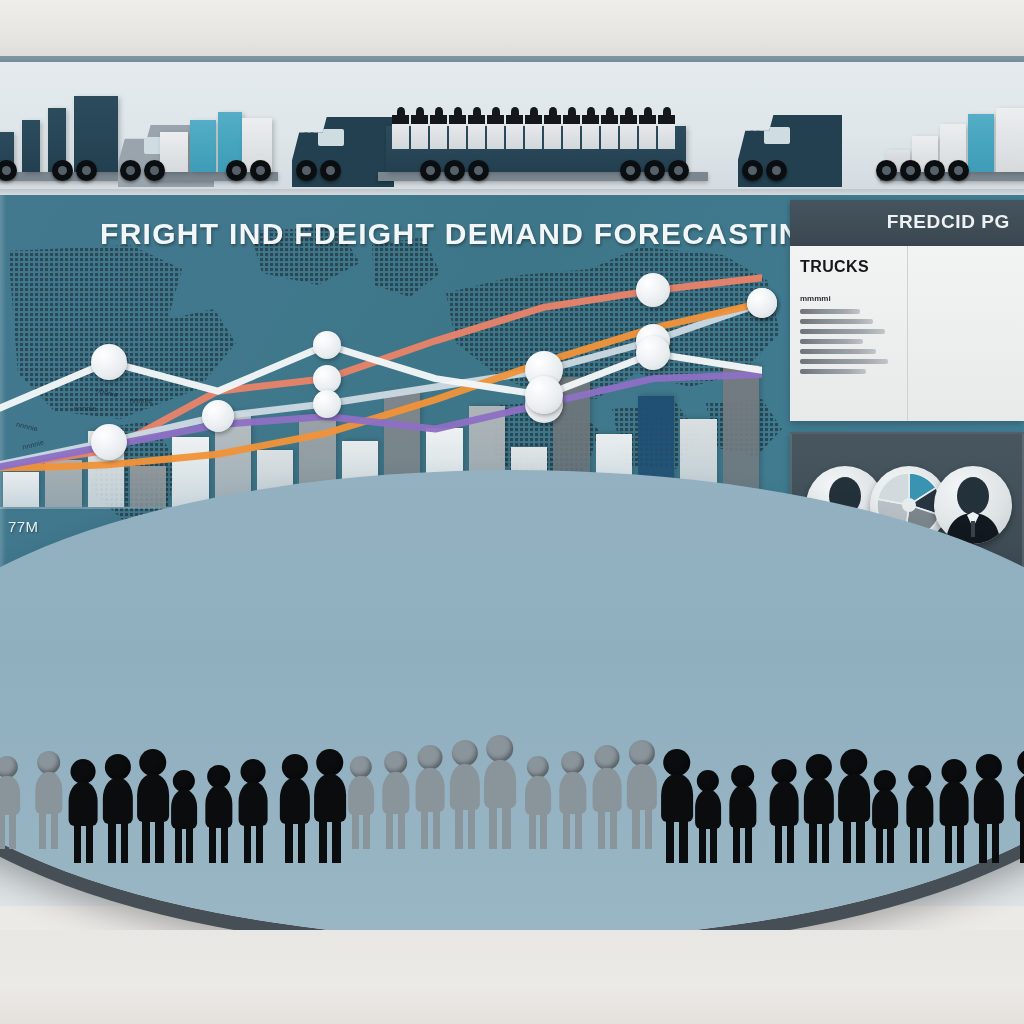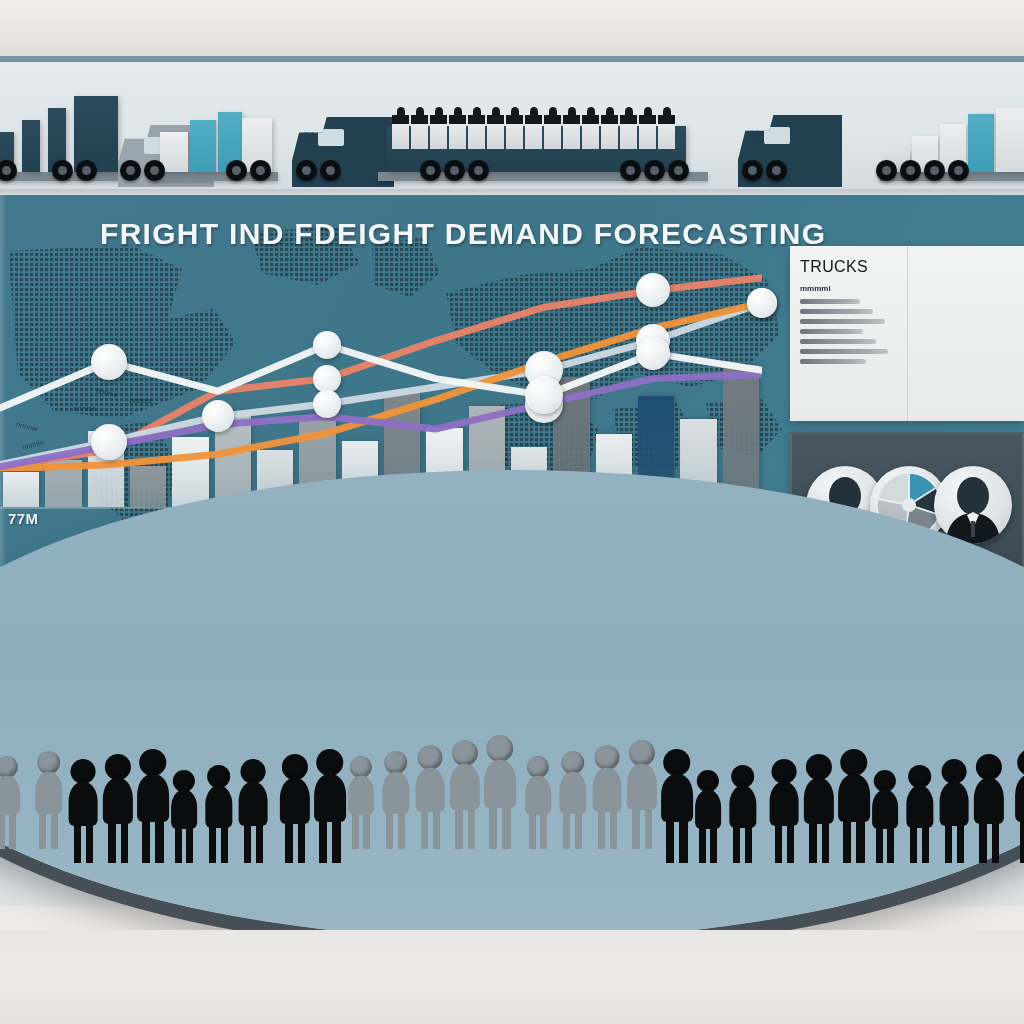--- a/index.html
+++ b/index.html
@@ -116,22 +116,22 @@
     white-space:nowrap;
   }
 
   
   .chart { position:absolute; left:0; top:60px; width:790px; height:300px; }
   .axis-line {
     position:absolute; left:0; bottom:46px; width:762px; height:2px;
     background:rgba(255,255,255,.28);
   }
   .xtick {
-    position:absolute; bottom:28px;
-    font-size:15px; font-weight:700; color:#e9f0f3;
+    position:absolute; bottom:20px;
+    font-size:15px; font-weight:400; color:#e9f0f3;
     text-shadow:1px 1px 2px rgba(0,0,0,.35);
     letter-spacing:.5px;
     text-align:center;
   }
   .micro-label {
     position:absolute; font-size:7px; color:#16242b; opacity:.75;
     letter-spacing:.2px; white-space:nowrap;
   }
 
   .bars { position:absolute; left:0; bottom:48px; width:762px; height:160px; }
@@ -160,22 +160,22 @@
   .rpanel-body {
     position:absolute; left:790px; top:246px; width:234px; height:175px;
     background:linear-gradient(#f2f4f3,#e7eae9);
     display:flex;
     box-shadow:0 3px 7px rgba(0,0,0,.22);
   }
   .rcol { padding:12px 10px; position:relative; overflow:hidden; }
   .rcol.first { width:118px; border-right:1px solid #cdd3d5; }
   .rcol.second { width:116px; }
   .rcol h4 {
-    font-size:16px; font-weight:400; color:#15181a; letter-spacing:.4px;
-    margin-bottom:8px; white-space:nowrap;
+    font-size:16px; font-weight:700; color:#15181a; letter-spacing:.4px;
+    margin-bottom:18px; white-space:nowrap;
   }
   .rcol .sub { font-size:8px; font-weight:700; color:#2b3136; margin-bottom:6px; }
   .blurline {
     height:5px; margin-bottom:5px; border-radius:2px;
     background:linear-gradient(90deg,#4a5157 0%, #707880 40%, #8d949a 75%, #b4babe 100%);
     opacity:.78;
   }
   .mini-truck {
     position:absolute; right:-18px; bottom:6px; width:118px; height:64px;
   }
@@ -399,20 +399,23 @@
       <div class="axis-line"></div>
       <div id="xticks">
           <div class="xtick" style="left: 1%;">77M</div>
           <div class="xtick" style="left: 22%;">4'PM</div>
           <div class="xtick" style="left: 74%;">1.5PM</div>
           <div class="xtick" style="left: 93%;">8884</div>
         </div>
     </div>
   </div>
 
+  <div class="rpanel-head">
+    <div class="rpanel-head-txt">FREDCID PG</div>
+  </div>
 
   <div class="rpanel-body">
     <div class="rcol first">
       <h4>TRUCKS</h4>
       <div class="sub">mmmmi</div>
       <div id="rcol0-lines">
           <div class="blurline" title="nrmmoaranetiitufjanostnotuasm" style="width: 62%;"></div>
           <div class="blurline" title="wei a opeomenitviey pem onotnmtiu" style="width: 75%;"></div>
           <div class="blurline" title="teomith axesoalionni12aceoooc1l1" style="width: 88%;"></div>
           <div class="blurline" title="lumgjrotoraf jxd paez7,ger7o.otoomo" style="width: 65%;"></div>

